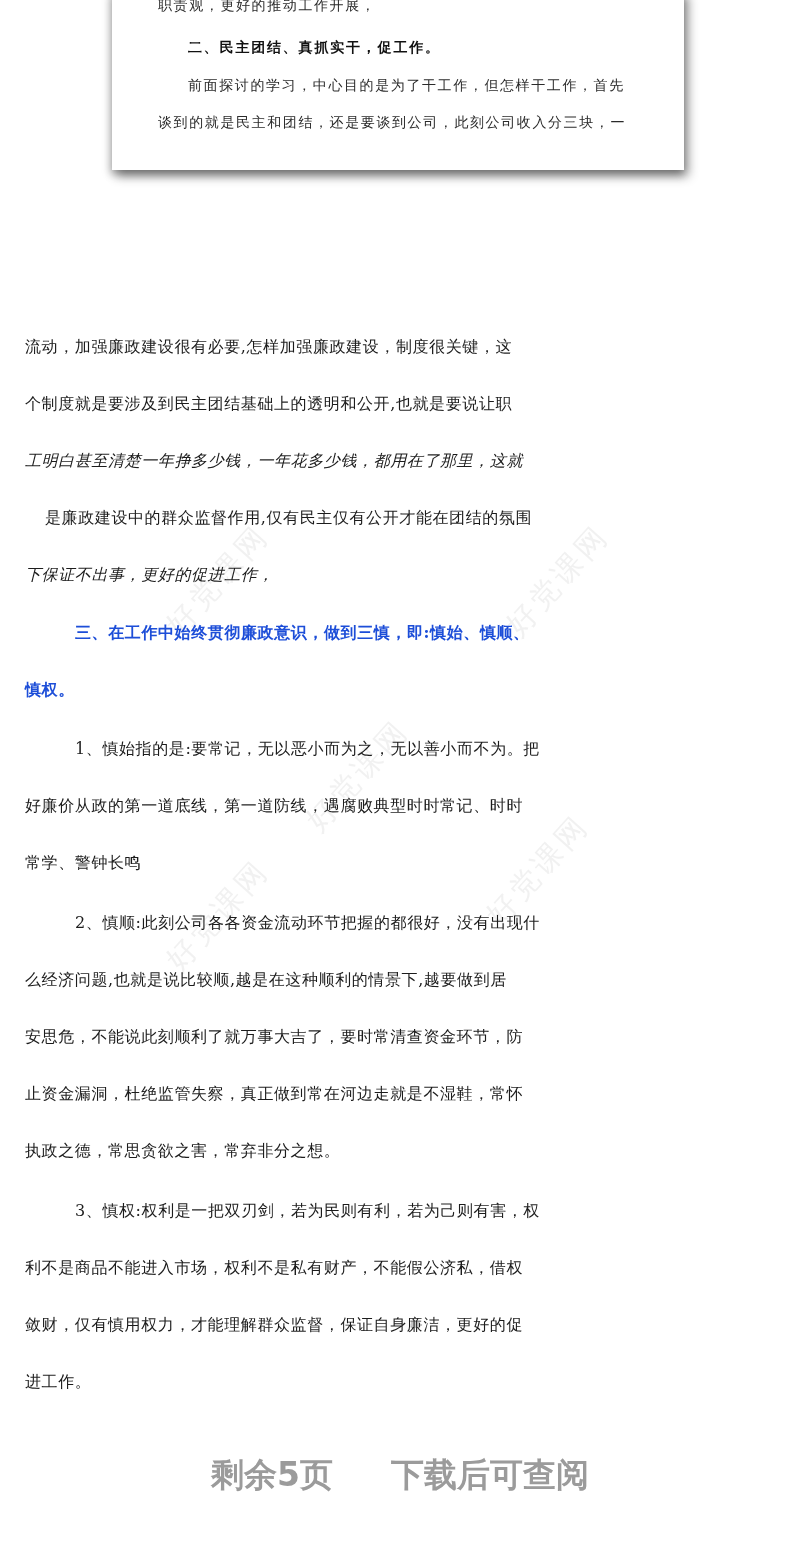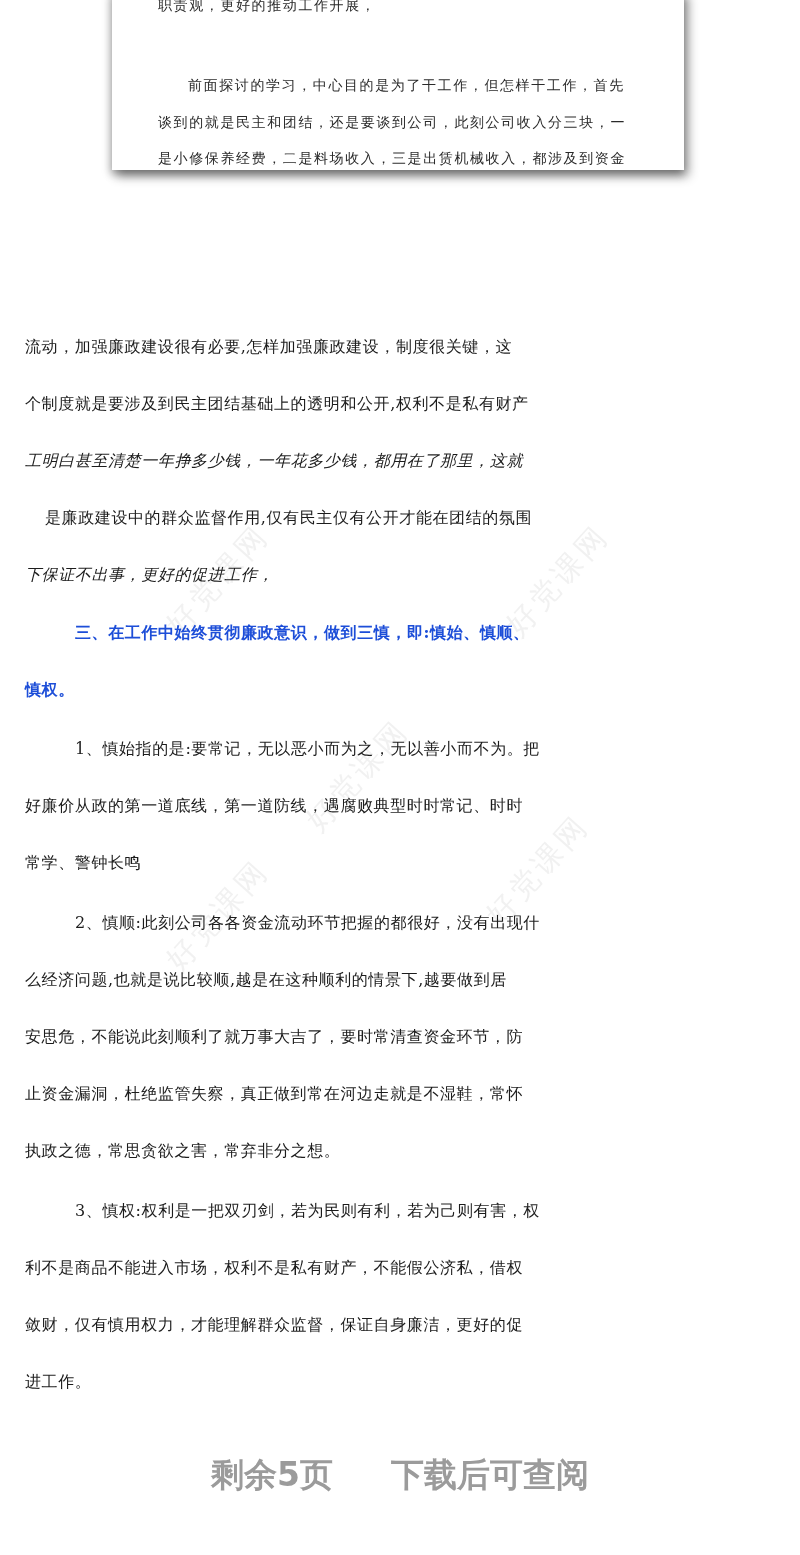--- a/index.html
+++ b/index.html
@@ -86,35 +86,35 @@
       line-height: 40px;
     }
     .footer-notice span { display: inline-block; }
     .footer-notice .gap { width: 58px; }
   </style>
 </head>
 <body>
 
 <div class="preview-page">
   <div class="preview-line" style="top:6px;">职责观，更好的推动工作开展，</div>
+  <div class="preview-line indent bold" style="top:48px;">二、民主团结、真抓实干，促工作。</div>
   <div class="preview-line" style="top:123px;">谈到的就是民主和团结，还是要谈到公司，此刻公司收入分三块，一</div>
   <div class="preview-line indent" style="top:86px;">前面探讨的学习，中心目的是为了干工作，但怎样干工作，首先</div>
-  <div class="preview-line" style="top:159px;">是小修保养经费，二是料场收入，三是出赁机械收入，都涉及到资金</div>
 </div>
 
 <div class="watermark" style="left:150px; top:560px;">好党课网</div>
 <div class="watermark" style="left:490px; top:560px;">好党课网</div>
 <div class="watermark" style="left:290px; top:755px;">好党课网</div>
 <div class="watermark" style="left:150px; top:895px;">好党课网</div>
 <div class="watermark" style="left:470px; top:850px;">好党课网</div>
 
 <div class="doc">
 
   <div class="doc-line" style="top:6px;">流动，加强廉政建设很有必要,怎样加强廉政建设，制度很关键，这</div>
-  <div class="doc-line" style="top:63px;">个制度就是要涉及到民主团结基础上的透明和公开,权利不是私有财产</div>
+  <div class="doc-line" style="top:63px;">个制度就是要涉及到民主团结基础上的透明和公开,也就是要说让职</div>
   <div class="doc-line" style="top:120px;font-style:italic;">工明白甚至清楚一年挣多少钱，一年花多少钱，都用在了那里，这就</div>
   <div class="doc-line" style="top:177px;margin-left:20px;">是廉政建设中的群众监督作用,仅有民主仅有公开才能在团结的氛围</div>
   <div class="doc-line" style="top:234px;font-style:italic;">下保证不出事，更好的促进工作，</div>
 
   <div class="doc-line indent bold" style="top:292px;">三、在工作中始终贯彻廉政意识，做到三慎，即:慎始、慎顺、</div>
   <div class="doc-line bold" style="top:349px;">慎权。</div>
 
   <div class="doc-line indent" style="top:408px;">1、慎始指的是:要常记，无以恶小而为之，无以善小而不为。把</div>
   <div class="doc-line" style="top:465px;">好廉价从政的第一道底线，第一道防线，遇腐败典型时时常记、时时</div>
   <div class="doc-line" style="top:522px;">常学、警钟长鸣</div>

